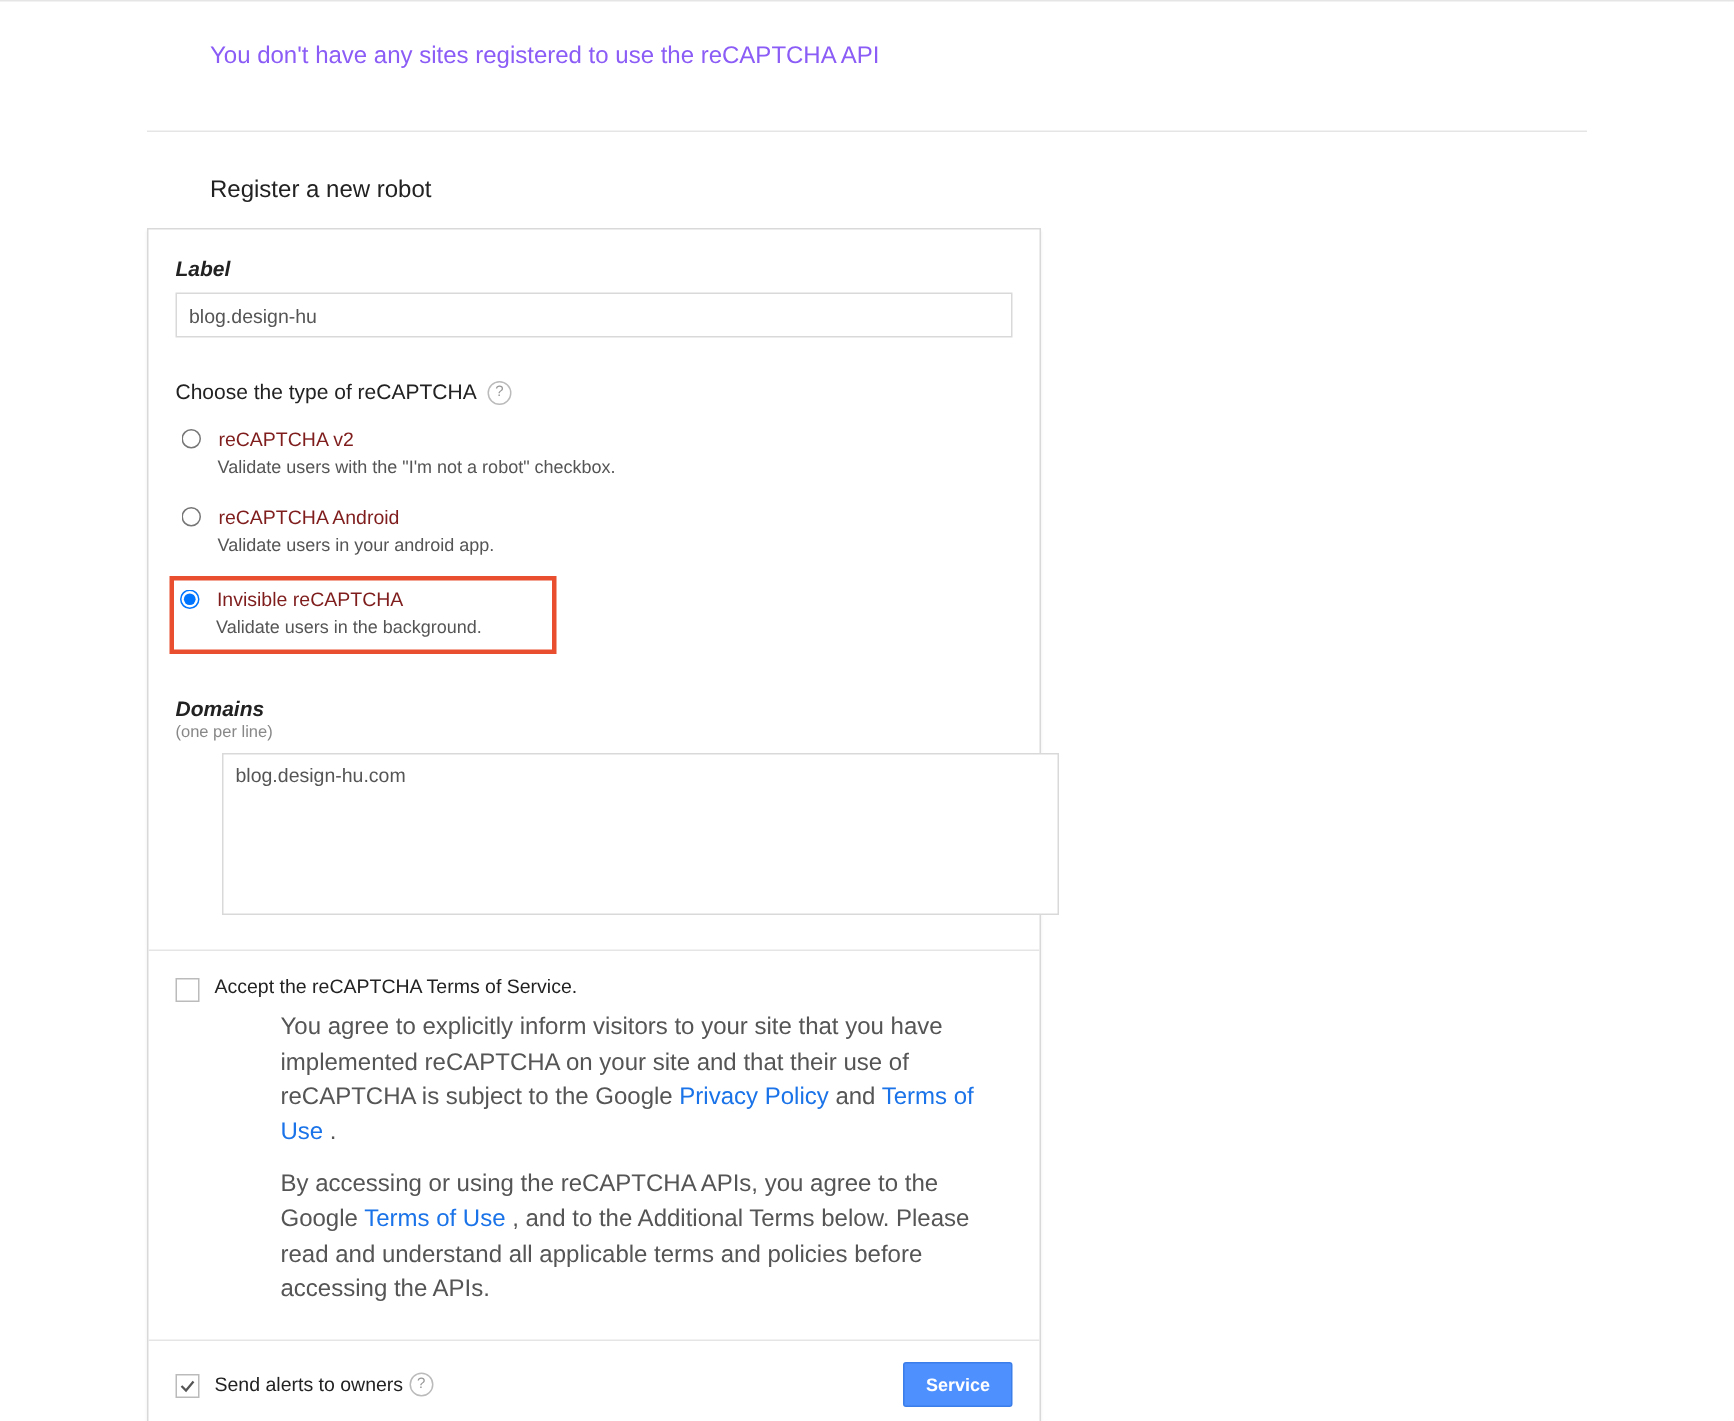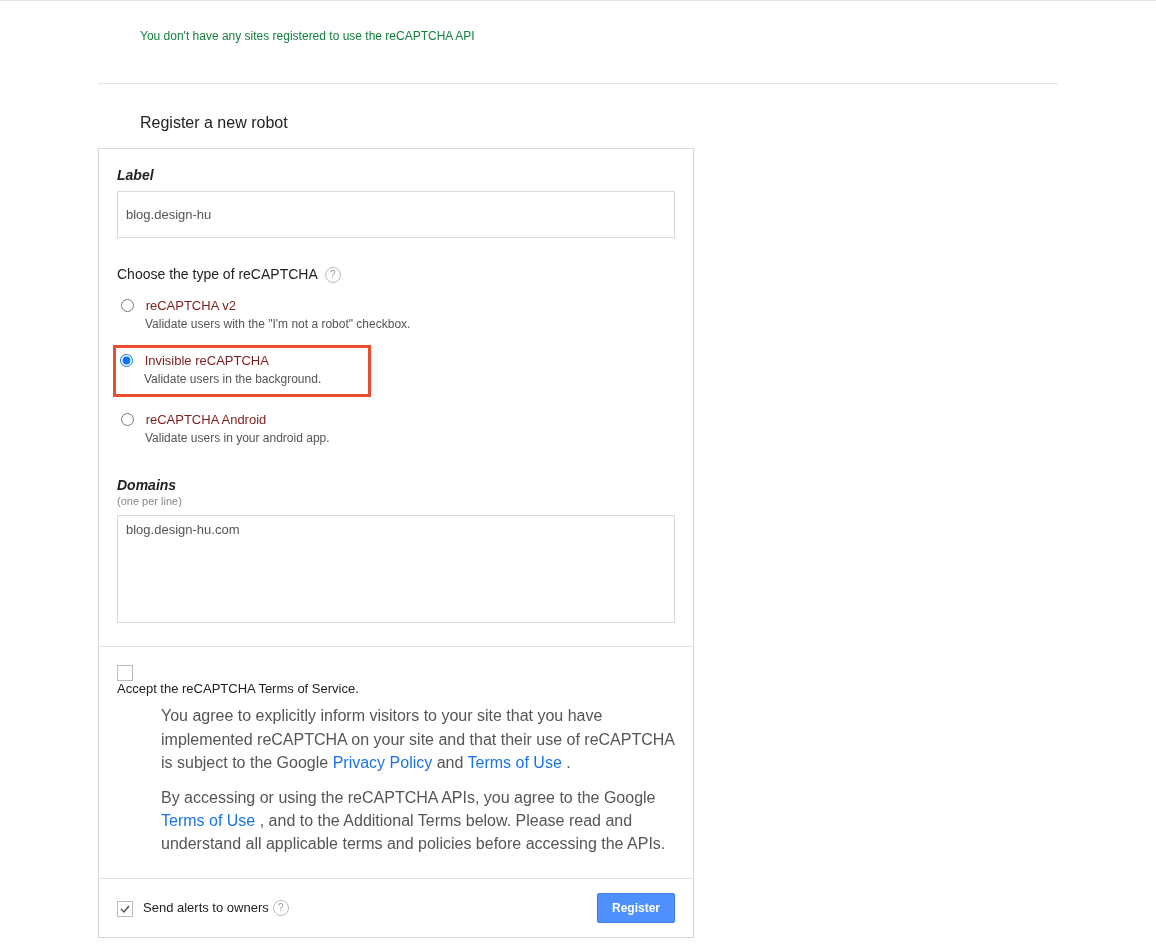--- a/index.html
+++ b/index.html
@@ -1,36 +1,36 @@
 <!DOCTYPE html>
 <html><head>
 <meta charset="utf-8">
 <style>
   html,body{margin:0;padding:0;background:#fff;font-family:Arial,Helvetica,sans-serif;color:#222;font-size:13px;}
   .page{width:1156px;margin:0 auto;}
   .top-divider{border-top:1px solid #e5e5e5;margin:0 0 0 0;}
-  .hero-msg{padding:28px 0 40px 140px;font-size:12px;color:#15803d;}
+  .hero-msg{padding:28px 0 40px 140px;font-size:16px;color:#8b5cf6;}
   .section-divider{border-top:1px solid #e5e5e5;margin:0 98px 0 98px;}
   .section-title{padding:30px 0 16px 140px;font-size:16px;color:#222;}
   .card{margin:0 0 0 98px;width:594px;border:1px solid #d9d9d9;box-shadow:0 1px 2px rgba(0,0,0,.08);}
   .card-body{padding:18px 18px 10px 18px;}
   .field-label{font-weight:bold;font-size:14px;margin:0 0 8px 0;font-style:italic;}
-  .text-input{width:100%;box-sizing:border-box;height:47px;border:1px solid #d9d9d9;padding:4px 8px;font-size:13px;color:#555;}
+  .text-input{width:100%;box-sizing:border-box;height:30px;border:1px solid #d9d9d9;padding:4px 8px;font-size:13px;color:#555;}
   .block{margin-top:28px;}
   .subhdr{font-weight:normal;font-size:14px;margin-bottom:10px;}
   .help-icon{display:inline-block;width:14px;height:14px;border:1px solid #bbb;border-radius:50%;color:#999;font-size:10px;line-height:14px;text-align:center;vertical-align:middle;margin-left:4px;}
   .radio-row{padding:4px 0 4px 4px;margin:2px 0 10px 0;position:relative;}
   .radio-row input[type=radio]{margin:0 8px 0 0;vertical-align:middle;}
   .radio-title{font-size:13px;color:#7f1d1d;vertical-align:middle;}
   .radio-desc{font-size:12px;color:#555;margin:4px 0 0 24px;}
   .radio-row.highlight{border:3px solid #e94f2e;padding:4px 8px 8px 4px;margin-left:-4px;width:240px;}
   .one-per-line{font-size:11px;color:#888;margin:2px 0 8px 0;}
-  textarea.domains{width:100%;box-sizing:border-box;height:108px;border:1px solid #d9d9d9;padding:6px 8px;font-size:13px;color:#555;resize:none;font-family:Arial,Helvetica,sans-serif;}
+  textarea.domains{width:100%;box-sizing:border-box;height:108px;border:1px solid #d9d9d9;padding:6px 8px;font-size:13px;color:#555;resize:none;font-family:Arial,Helvetica,sans-serif;margin-left:31px;}
   .card-sep{border-top:1px solid #e5e5e5;margin:20px -18px 16px -18px;}
-  .tos-row{display:flex;align-items:flex-start;flex-direction:column;}
+  .tos-row{display:flex;align-items:flex-start;}
   .chk{width:14px;height:14px;border:1px solid #bbb;margin:2px 10px 0 0;flex:0 0 auto;display:inline-flex;align-items:center;justify-content:center;}
   .chk.checked svg{display:block;}
   .chk svg{display:none;}
   .tos-text{flex:1;}
   .tos-header{font-size:13px;color:#222;margin-bottom:8px;}
   .tos-para{font-size:16px;color:#555;line-height:1.45;margin-bottom:12px;margin-left:44px;}
   a.link{color:#1a73e8;text-decoration:none;}
   .tos-expand{font-size:12px;color:#777;padding-left:0px;}
   .tos-expand .tri{display:inline-block;margin-right:6px;color:#777;font-size:10px;}
   .card-footer{border-top:1px solid #e5e5e5;padding:14px 18px;display:flex;align-items:center;}
@@ -60,30 +60,30 @@
           <span>Choose the type of reCAPTCHA</span>
           <span class="help-icon">?</span>
         </div>
 
         <div class="radio-row">
           <input type="radio" name="rctype" style="">
           <span class="radio-title">reCAPTCHA v2</span>
           <div class="radio-desc">Validate users with the "I'm not a robot" checkbox.</div>
         </div>
 
+        <div class="radio-row">
+          <input type="radio" name="rctype" style="">
+          <span class="radio-title">reCAPTCHA Android</span>
+          <div class="radio-desc">Validate users in your android app.</div>
+        </div>
+
         <div class="radio-row highlight">
           <input type="radio" name="rctype" checked="" style="">
           <span class="radio-title">Invisible reCAPTCHA</span>
           <div class="radio-desc">Validate users in the background.</div>
-        </div>
-
-        <div class="radio-row">
-          <input type="radio" name="rctype" style="">
-          <span class="radio-title">reCAPTCHA Android</span>
-          <div class="radio-desc">Validate users in your android app.</div>
         </div>
       </div>
 
       <div class="block">
         <div class="field-label" style="margin-bottom:0">Domains</div>
         <div class="one-per-line">(one per line)</div>
         <textarea class="domains" style="">blog.design-hu.com</textarea>
       </div>
 
       <div class="card-sep"></div>
@@ -117,16 +117,16 @@
     <div class="card-footer">
       <div class="footer-left">
         <span class="chk checked">
           <svg width="10" height="10" viewBox="0 0 10 10">
               <path d="M1 5 L4 8 L9 2" stroke="#555" stroke-width="1.5" fill="none"></path>
             </svg>
         </span>
         <span>Send alerts to owners</span>
         <span class="help-icon">?</span>
       </div>
-      <button class="btn-register">Register</button>
+      <button class="btn-register">Service</button>
     </div>
   </div>
 </div>
 
 </body></html>

